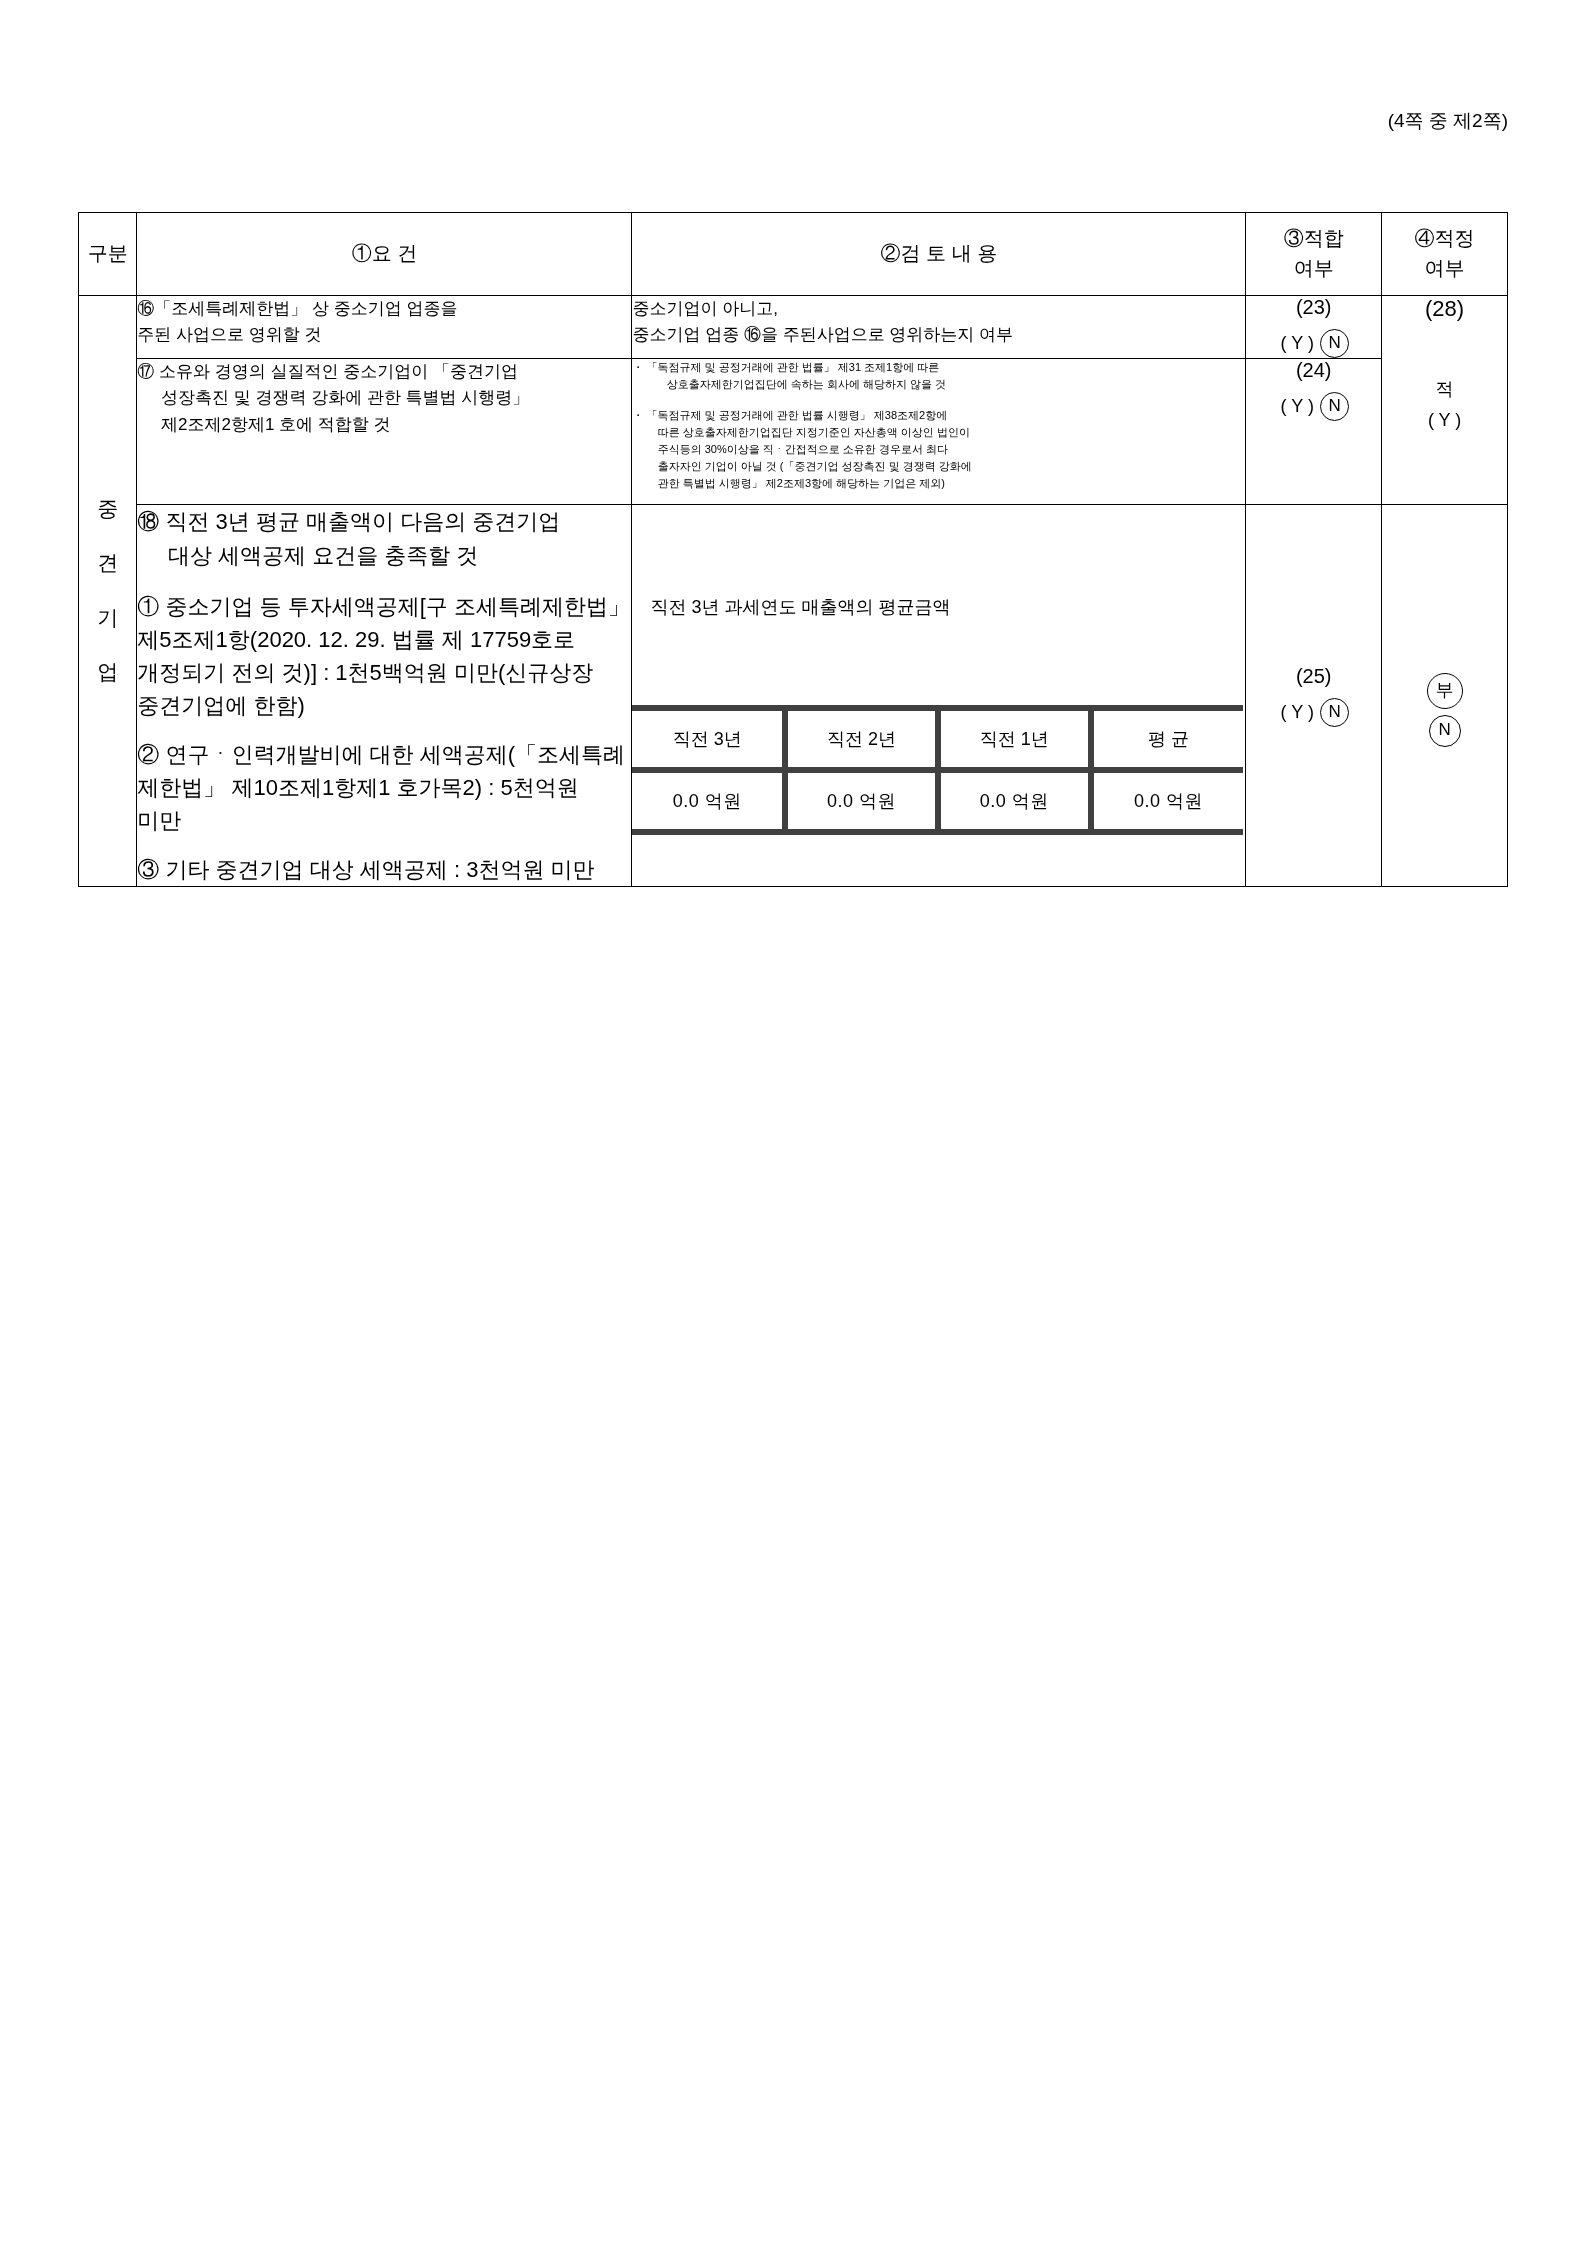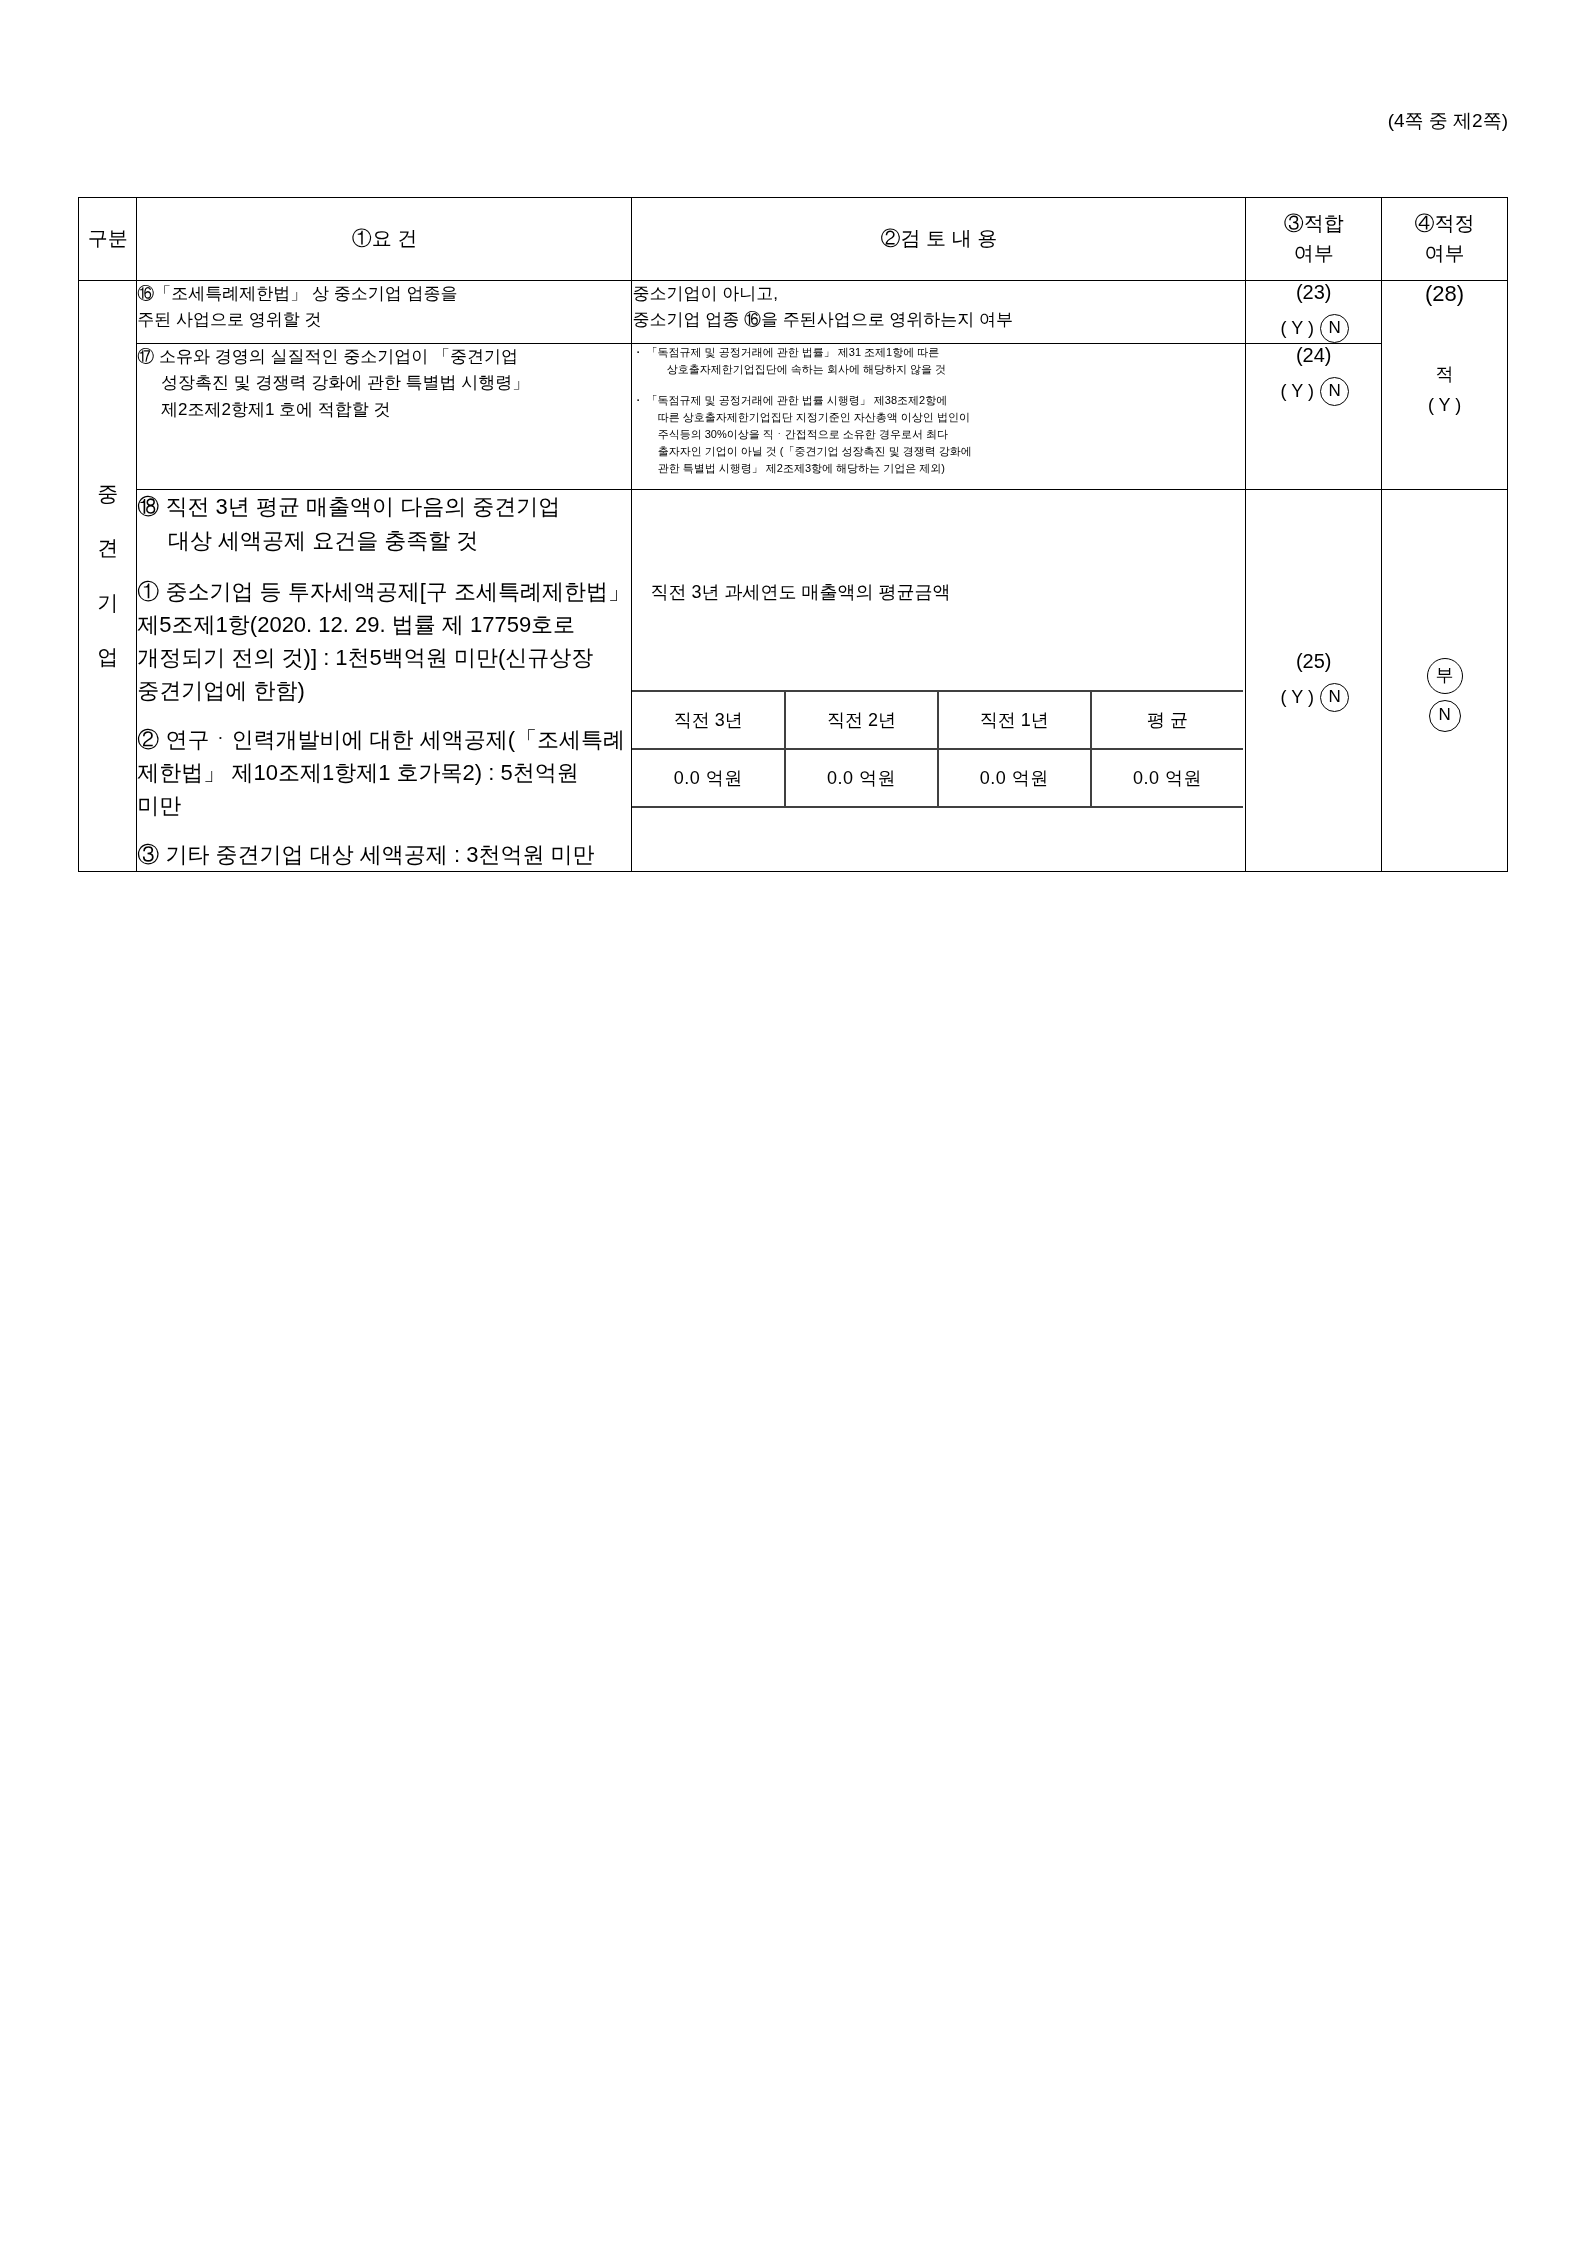--- a/index.html
+++ b/index.html
@@ -23,21 +23,21 @@
   .page-marker {
     position: absolute;
     top: 108px;
     right: 78px;
     font-size: 19px;
     letter-spacing: 0px;
   }
   table.main {
     position: absolute;
     left: 78px;
-    top: 197px;
+    top: 212px;
     width: 1430px;
     border-collapse: collapse;
     table-layout: fixed;
   }
   table.main td, table.main th {
     border: 1px solid #000000;
     vertical-align: top;
     padding: 0;
   }
   .hdr {
@@ -152,21 +152,21 @@
     font-size: 18px;
     padding: 90px 0 86px 18px;
   }
   table.sales {
     width: calc(100% - 2px);
     border-collapse: collapse;
     table-layout: fixed;
     margin: 0 0 0 0;
   }
   table.sales td {
-    border: 2px solid #404040;
+    border: 6px solid #404040;
     text-align: center;
     font-size: 18px;
     height: 56px;
     vertical-align: middle;
   }
   table.sales td.no-left { border-left: none; }
   table.sales td.no-right { border-right: none; }
   .amt { font-size: 18px; letter-spacing: 0.5px; }
 
   .req3 { padding: 14px 10px 10px 12px; font-size: 22px; line-height: 1.6; }

